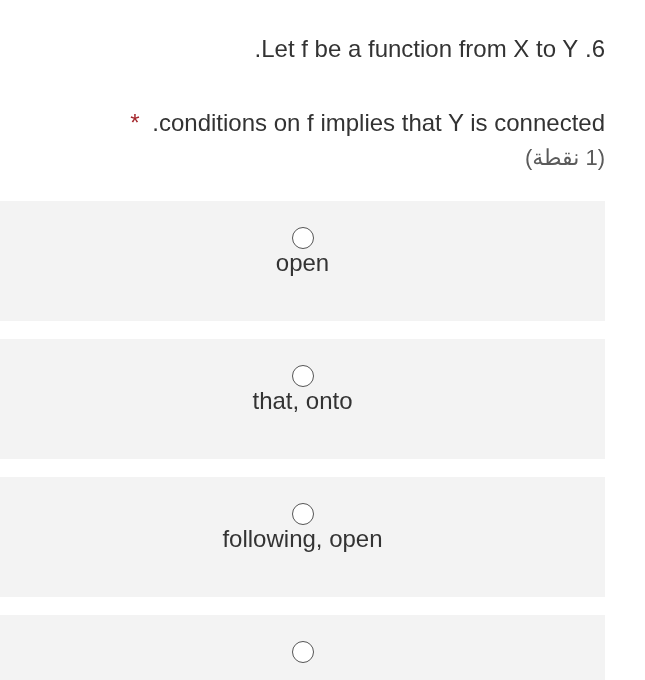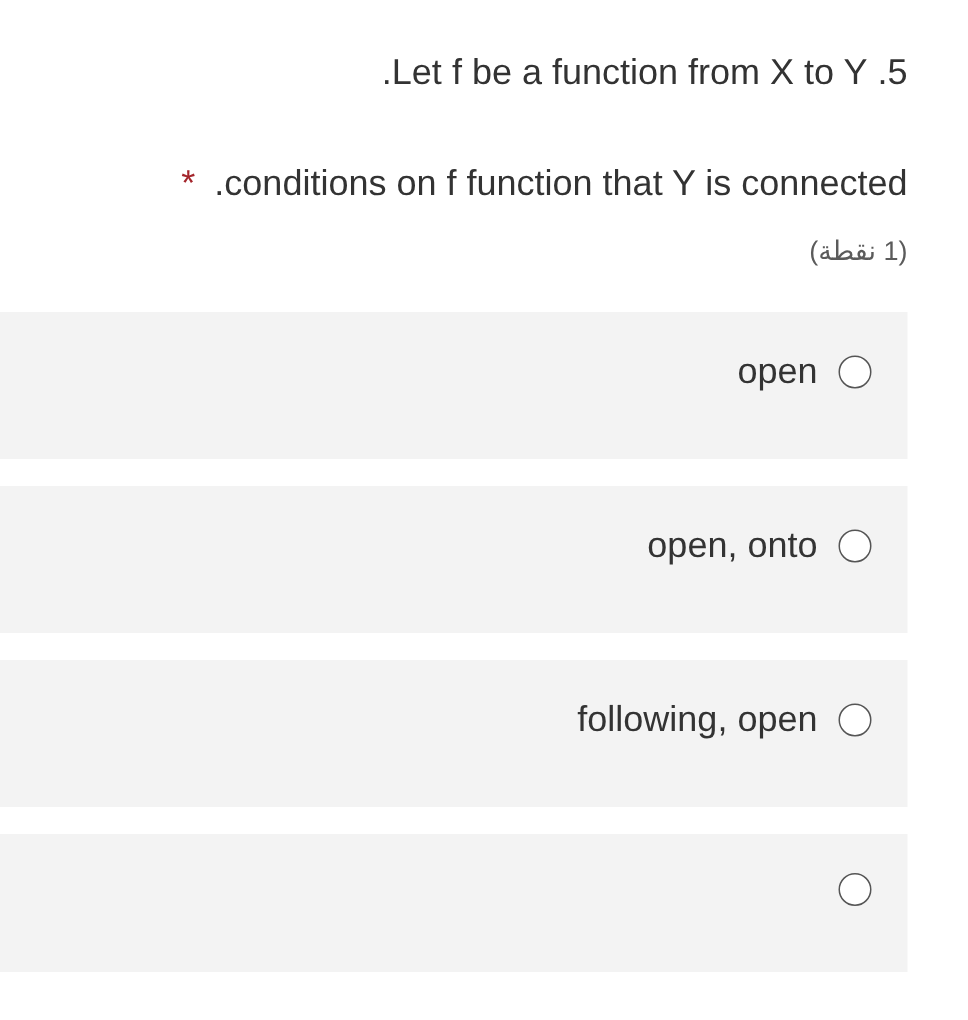--- a/index.html
+++ b/index.html
@@ -25,36 +25,36 @@
       font-size: 24px;
       color: #333333;
       line-height: 1.55;
       font-weight: 400;
     }
     .required-star {
       color: #a4262c;
       margin-right: 6px;
     }
     .points-text {
-      font-size: 18px;
+      font-size: 22px;
       color: #5b5b5b;
       font-weight: 400;
-      margin-top: 14px;
+      margin-top: 3px;
     }
     .options-wrapper {
       margin-top: 28px;
     }
     .option-item {
       background: #f3f3f3;
       padding: 26px 24px 44px 24px;
       margin-bottom: 18px;
       display: flex;
       align-items: center;
       justify-content: flex-start;
-      gap: 14px;
+      flex-direction: column;
     }
     .radio-circle {
       width: 22px;
       height: 22px;
       border: 1.5px solid #555555;
       border-radius: 50%;
       flex-shrink: 0;
       background: #ffffff;
       cursor: pointer;
     }
@@ -64,36 +64,36 @@
       font-weight: 400;
       direction: ltr;
     }
   </style>
 </head>
 <body>
 
 <div class="container">
   <div class="question-block">
     <div class="question-text">
-      <span>5. Let f be a function from X to Y.</span><br>
+      <span>6. Let f be a function from X to Y.</span><br>
       <br>
-      <span>conditions on f function that Y is connected.</span>
+      <span>conditions on f implies that Y is connected.</span>
       <span class="required-star">*</span>
     </div>
     <div class="points-text">(1 نقطة)</div>
   </div>
 
   <div class="options-wrapper">
     <div class="option-item">
       <span class="radio-circle"></span>
       <span class="option-label">open</span>
     </div>
     <div class="option-item">
       <span class="radio-circle"></span>
-      <span class="option-label">open, onto</span>
+      <span class="option-label">that, onto</span>
     </div>
     <div class="option-item">
       <span class="radio-circle"></span>
       <span class="option-label">following, open</span>
     </div>
     <div class="option-item">
       <span class="radio-circle"></span>
     </div>
   </div>
 </div>

